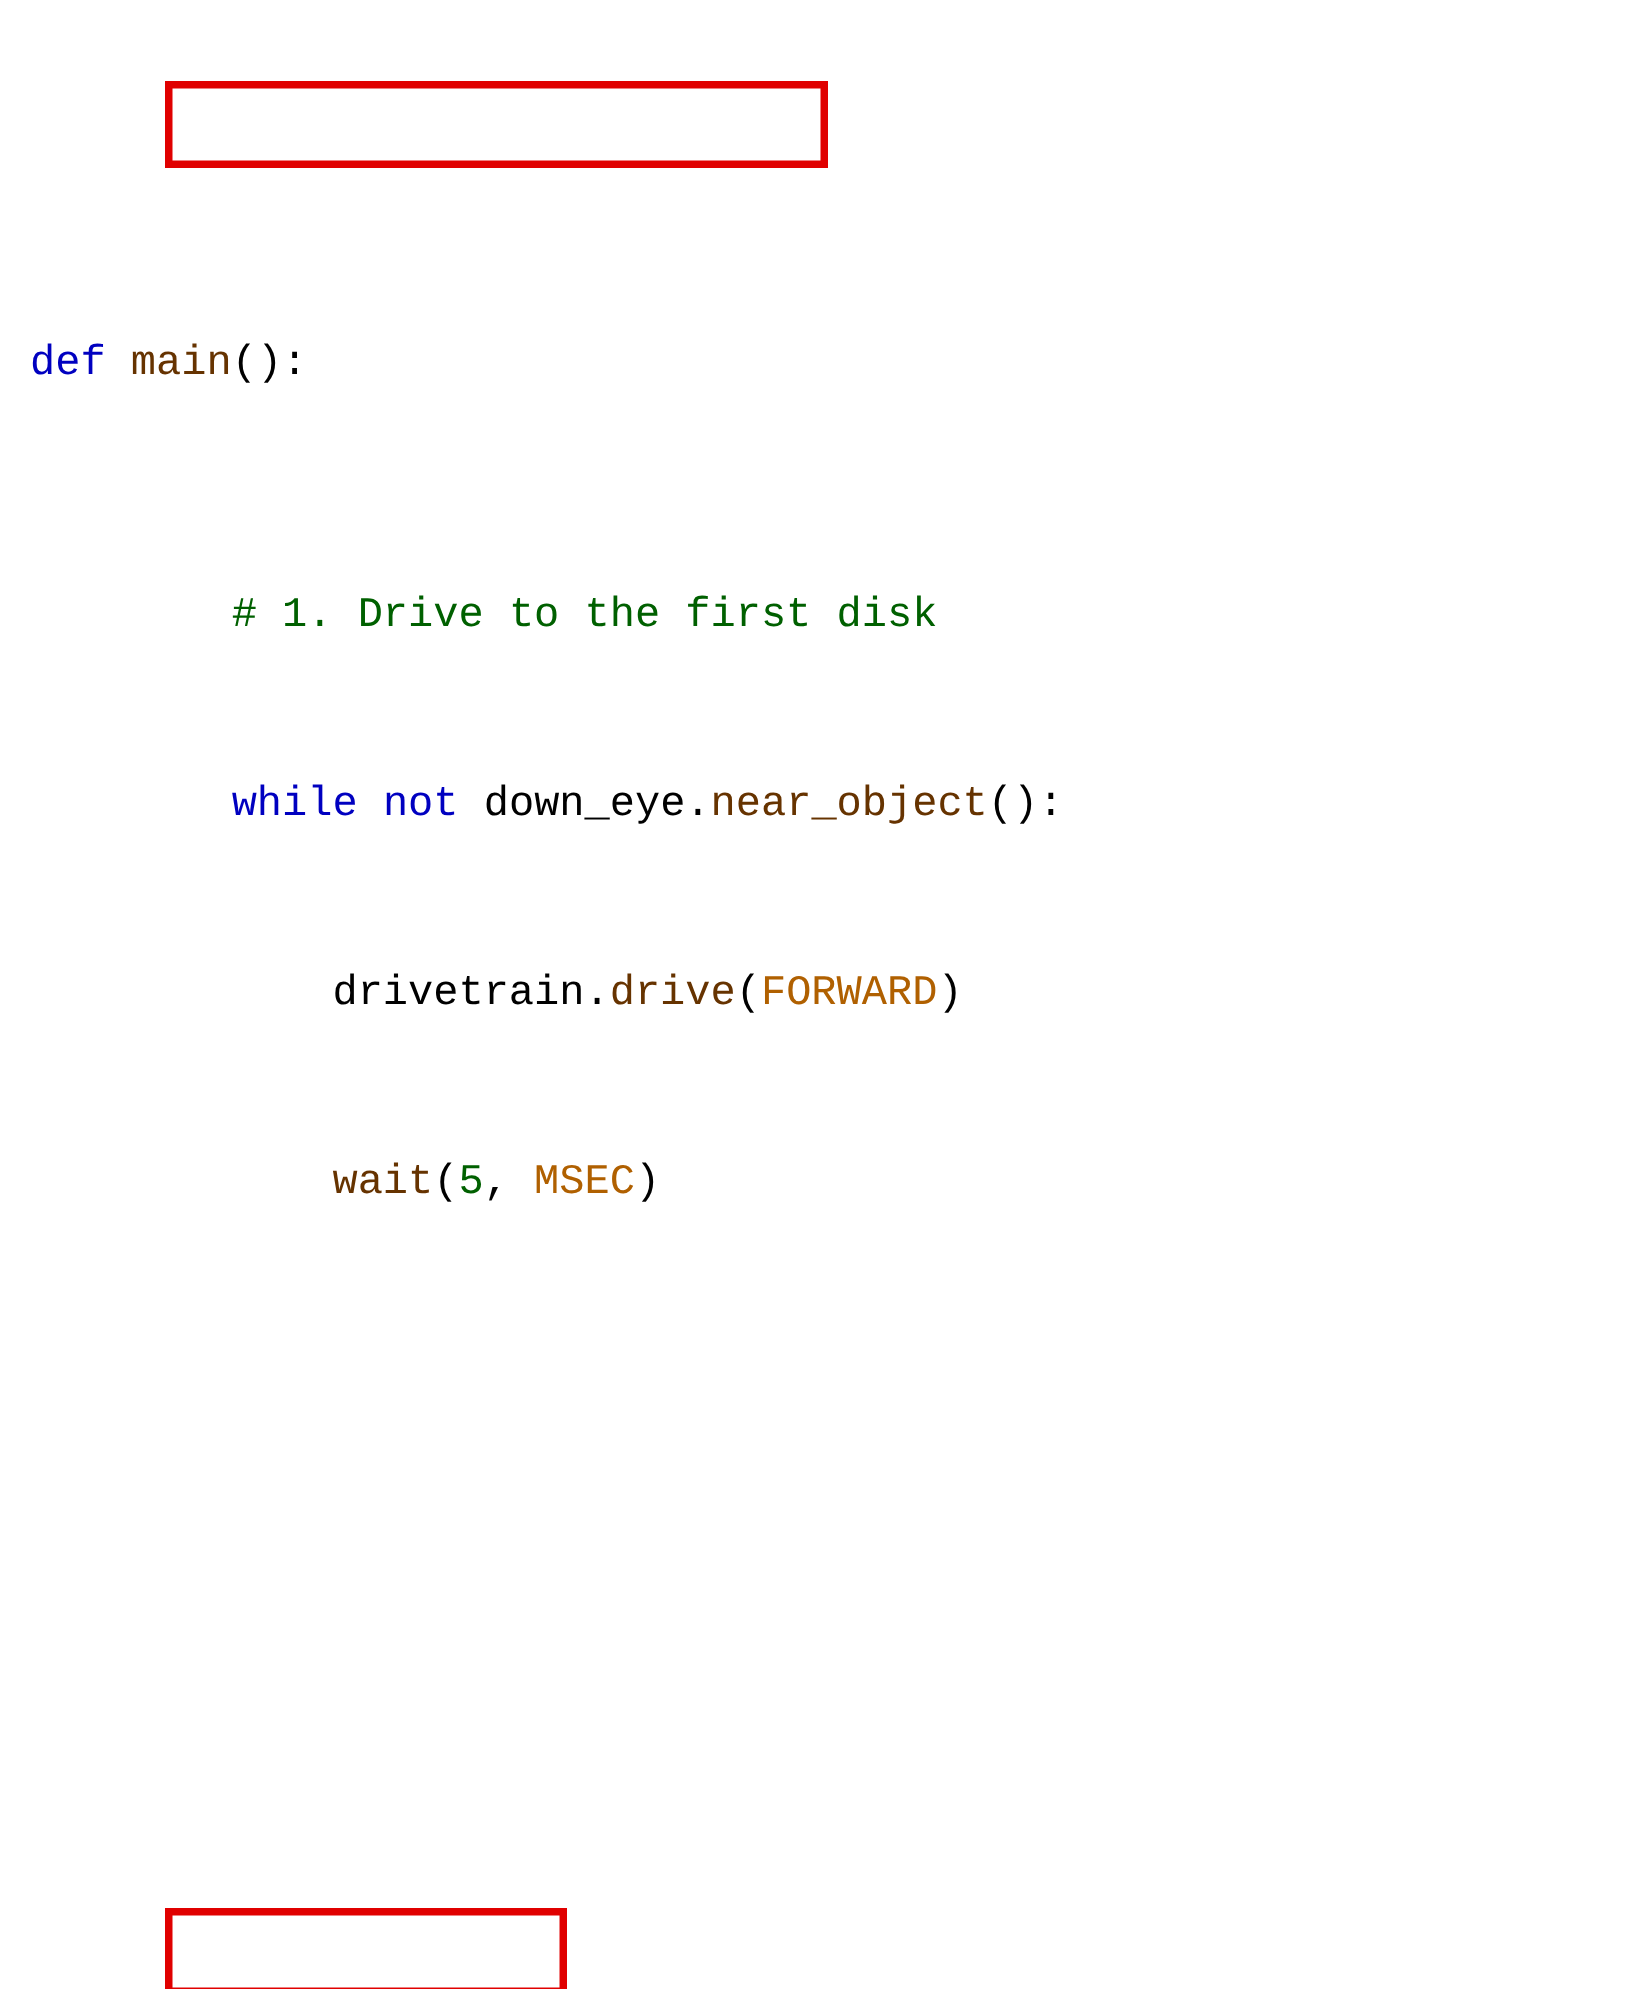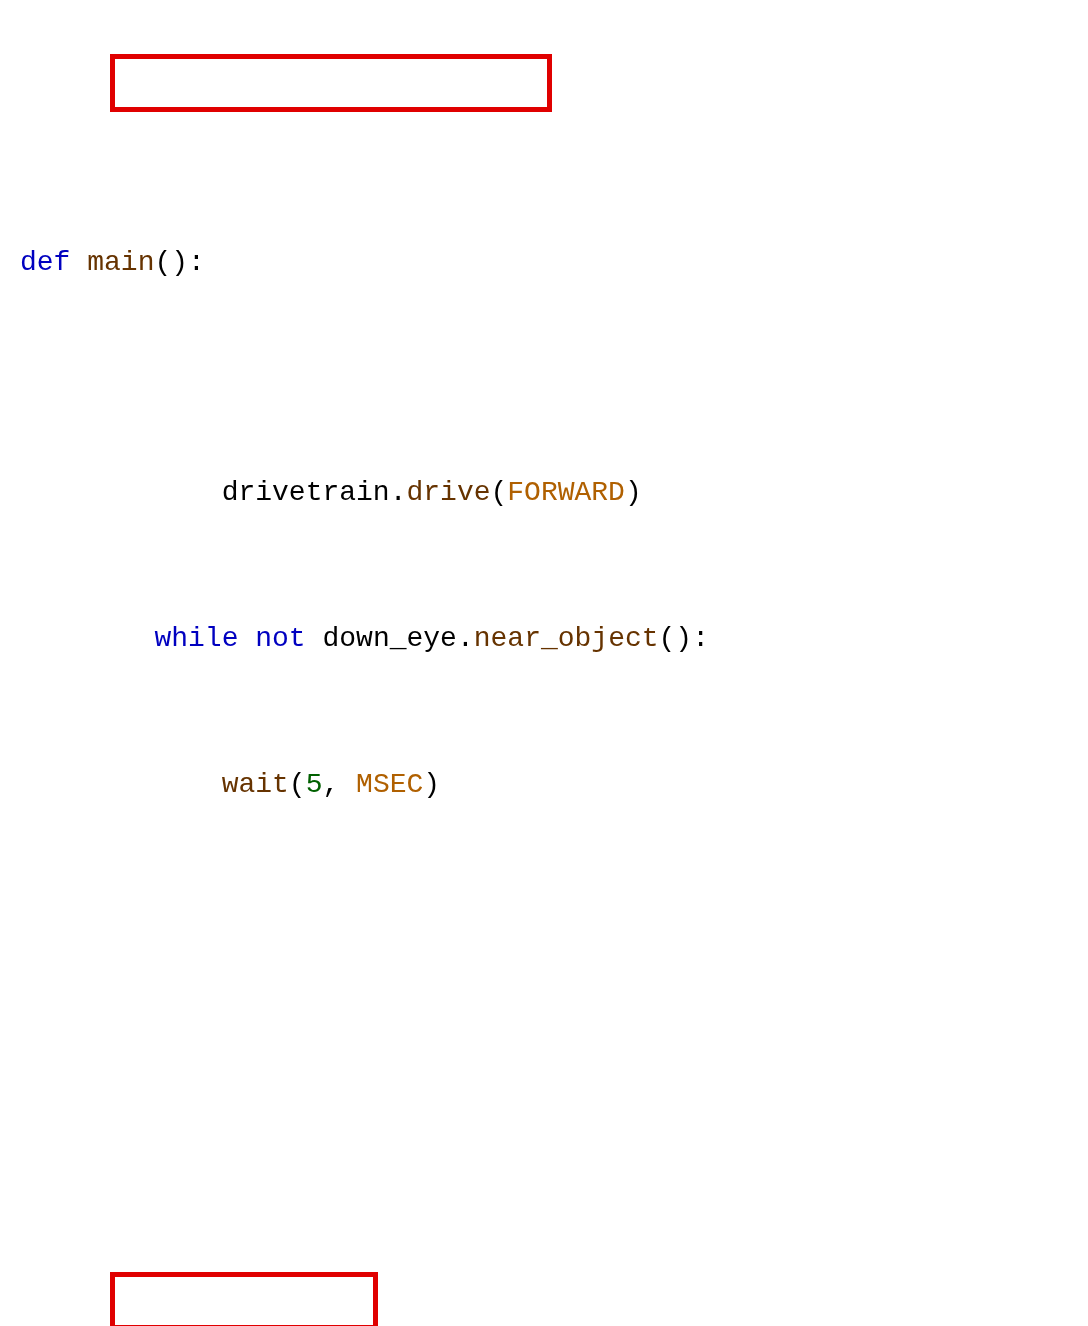--- a/index.html
+++ b/index.html
@@ -5,21 +5,21 @@
   body {
     margin: 0;
     padding: 12px 20px;
     background: #ffffff;
     font-family: "SFMono-Regular", Consolas, "Liberation Mono", Menlo, monospace;
     font-size: 28px;
     line-height: 1.5;
     color: #000;
   }
   .code-root { position: relative; white-space: pre; }
-  .line { position: relative; margin-top: 20px; }
+  .line { position: relative; }
   .kw   { color: #0000c0; }   
   .fn   { color: #663300; }   
   .id   { color: #000000; }   
   .num  { color: #006000; }   
   .cons { color: #b06000; }   
   .cmt  { color: #006000; }   
   .punct{ color: #000000; }
   .highlight-box {
     position: absolute;
     border: 5px solid #e00000;
@@ -36,24 +36,25 @@
 <body>
 
 <div class="code-root">
 
 <div class="highlight-box box1"></div>
 <div class="highlight-box box2"></div>
 
 <div class="line"><span class="kw">def</span><span> </span><span class="fn">main</span><span class="punct">():</span></div>
 
 
+<div class="line"><span class="sp8"></span><span class="cmt"># 1. Drive to the first disk</span></div>
+
+<div class="line"><span class="sp8"></span><span class="kw">while</span><span> </span><span class="kw">not</span><span> </span><span class="id">down_eye</span><span class="punct">.</span><span class="fn">near_object</span><span class="punct">():</span></div>
 
 <div class="line"><span class="sp12"></span><span class="id">drivetrain</span><span class="punct">.</span><span class="fn">drive</span><span class="punct">(</span><span class="cons">FORWARD</span><span class="punct">)</span></div>
-
-<div class="line"><span class="sp8"></span><span class="kw">while</span><span> </span><span class="kw">not</span><span> </span><span class="id">down_eye</span><span class="punct">.</span><span class="fn">near_object</span><span class="punct">():</span></div>
 
 <div class="line"><span class="sp12"></span><span class="fn">wait</span><span class="punct">(</span><span class="num">5</span><span class="punct">, </span><span class="cons">MSEC</span><span class="punct">)</span></div>
 
 
 <div class="line">&nbsp;</div>
 
 
 
 
 

